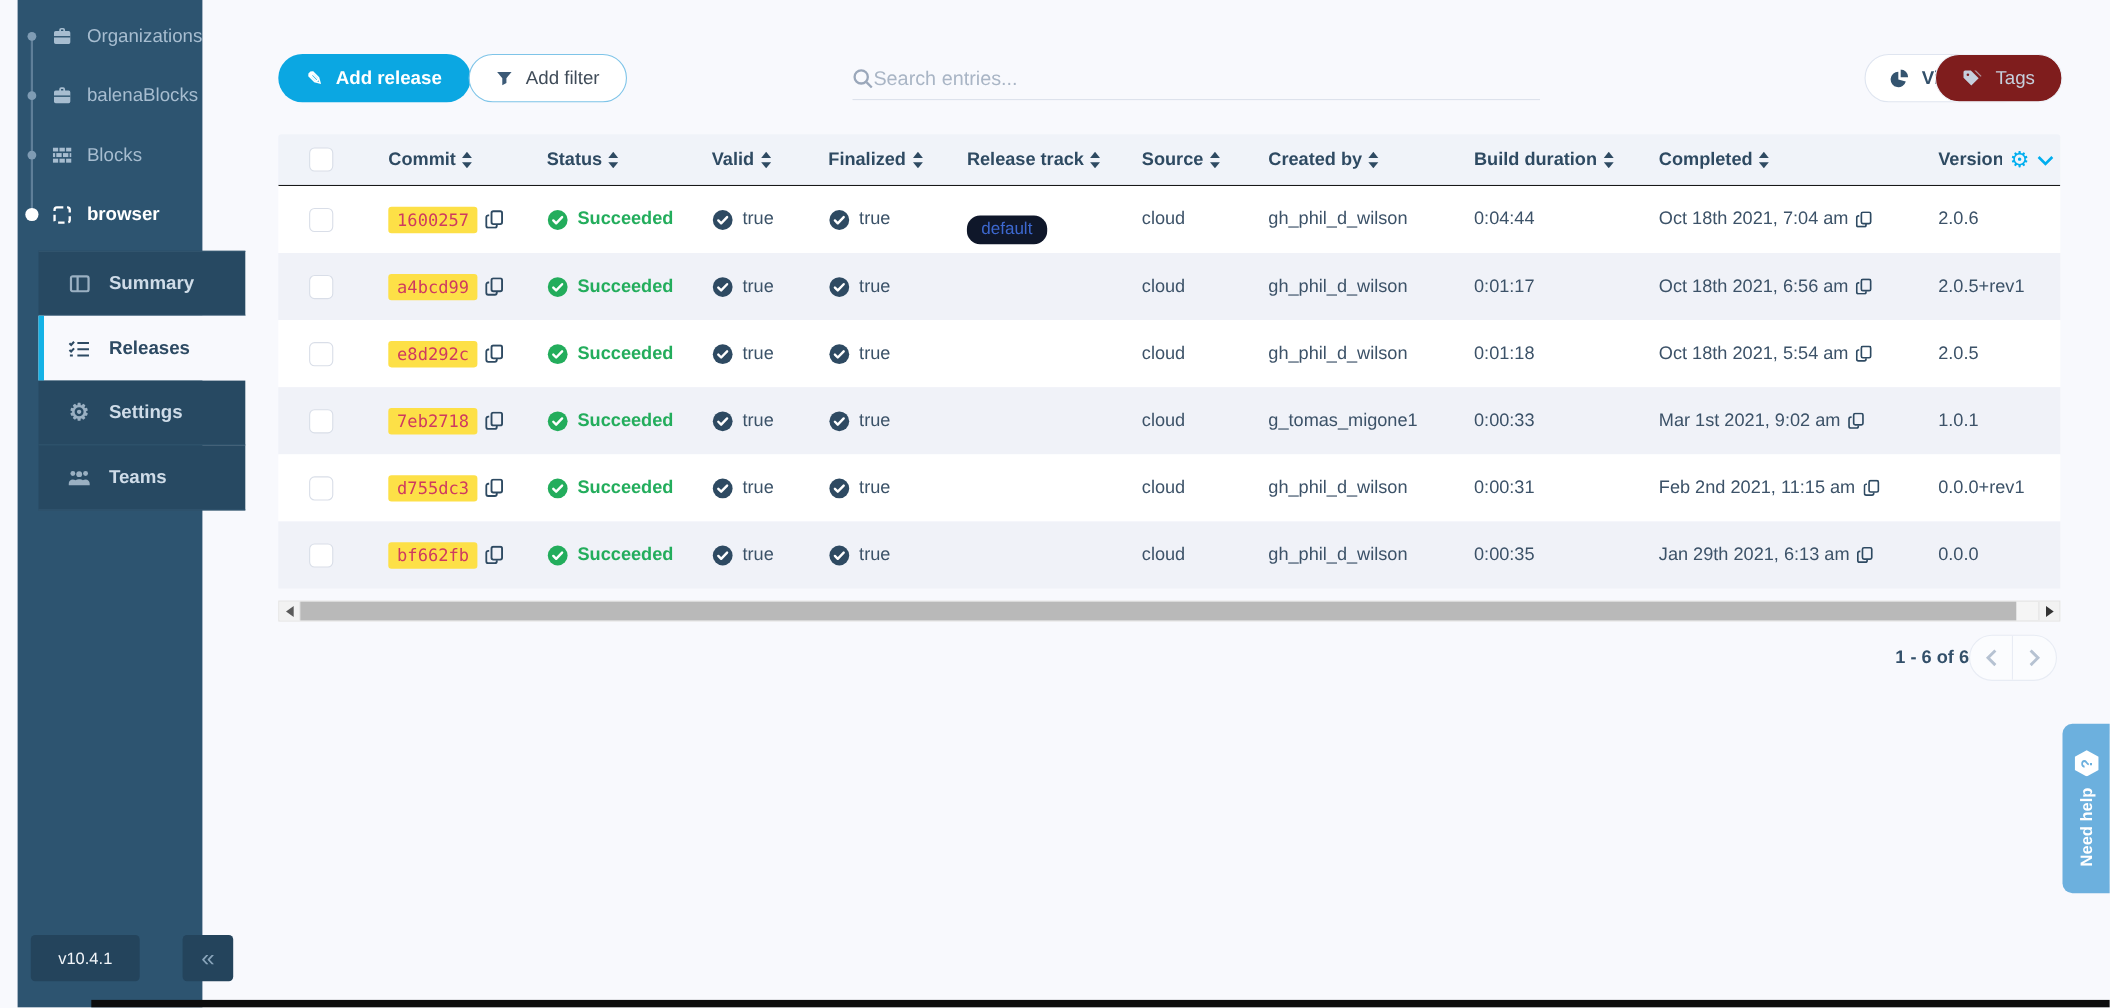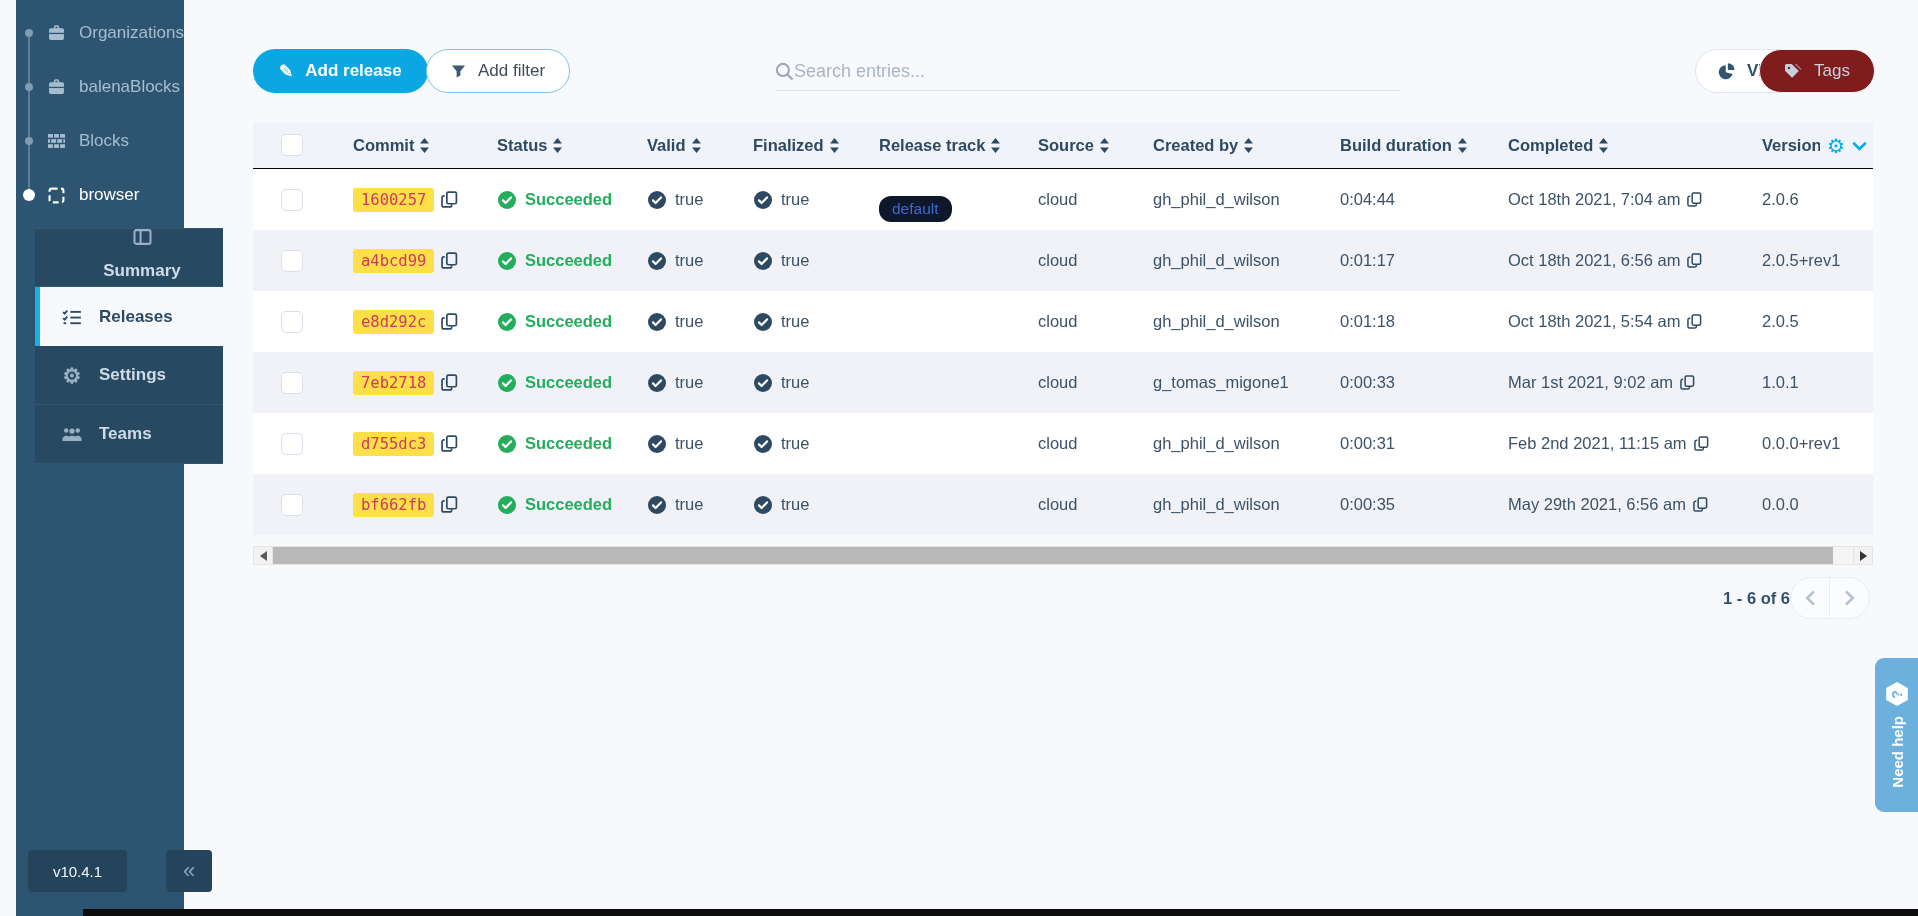--- a/index.html
+++ b/index.html
@@ -7,29 +7,29 @@
   body { font-family:"Liberation Sans", sans-serif; background:#f8f9fd; position:relative; }
   .app { position:absolute; inset:0; width:1918px; height:916px; }
 
   
   .sidebar { position:absolute; left:0; top:0; width:168px; height:916px; background:#2d5470;margin-left:16px; }
   .tree { position:relative; padding-top:6px; }
   .tree-rail { position:absolute; left:12px; top:33px; width:2px; height:162px; background:#5f7f99; }
   .tree-item { position:relative; height:54px; display:flex; align-items:center; padding-left:32px; gap:14px;
                color:#a7bdd0; font-size:17px; cursor:pointer; }
   .tree-item .dot { position:absolute; left:9px; width:8px; height:8px; border-radius:50%; background:#7f9cb4; }
-  .tree-item.active { color:#ffffff; font-weight:normal; }
+  .tree-item.active { color:#ffffff; font-weight:bold; }
   .tree-item.active .dot { left:7px; width:12px; height:12px; background:#ffffff; }
   .tree-item svg { flex:0 0 auto; }
 
   .submenu { position:absolute; left:19px; top:228px; width:188px; }
   .submenu-item { height:59px; display:flex; align-items:center; gap:16px; padding-left:26px;
                   background:#274962; border-bottom:1px solid #33566f; color:#cfdce8;
                   font-size:17px; font-weight:bold; cursor:pointer; }
-  .submenu-item:first-child { border-top:1px solid #33566f;flex-direction:column; }
+  .submenu-item:first-child { border-top:1px solid #33566f; }
   .submenu-item.selected { background:#f8f9fd; color:#2d4a63; border-left:5px solid #14b2e6; padding-left:21px; border-bottom:none; }
   .submenu-item .icon { width:22px; display:flex; justify-content:center; color:#9ab0c2; }
   .submenu-item.selected .icon { color:#2d4a63; }
   .gear-glyph { font-size:21px; line-height:1; }
 
   .version-chip { position:absolute; left:12px; top:850px; width:99px; height:42px; background:#24445c;
                   border-radius:4px; color:#f2f6fa; font-size:15px; display:flex; align-items:center; justify-content:center; }
   .collapse-btn { position:absolute; left:150px; top:850px; width:46px; height:42px; background:#24445c;
                   border-radius:4px; color:#8aa5bb; font-size:22px; display:flex; align-items:center; justify-content:center; cursor:pointer; }
 
@@ -657,21 +657,21 @@
               <path d="M6 10.4l2.6 2.6L14 7.4" stroke="#fff" stroke-width="2.2" fill="none" stroke-linecap="round" stroke-linejoin="round"></path>
             </svg>
           </span>
           <span>true</span>
         </div>
       <div class="cell"></div>
       <div class="cell">cloud</div>
       <div class="cell">gh_phil_d_wilson</div>
       <div class="cell">0:00:35</div>
       <div class="cell">
-          <span>May 29th 2021, 6:56 am</span>
+          <span>Jan 29th 2021, 6:13 am</span>
         <span class="copy-icon">
             <svg width="15" height="15" viewBox="0 0 16 16" fill="none" stroke="currentColor" stroke-width="1.6">
               <rect x="5.5" y="1" width="9" height="11" rx="1.5"></rect>
               <path d="M3.5 4.5H2.7A1.7 1.7 0 001 6.2v7.1A1.7 1.7 0 002.7 15h5.6A1.7 1.7 0 0010 13.3v-.8"></path>
             </svg>
           </span>
         </div>
       <div class="cell">0.0.0</div>
     </div>
   </div>

